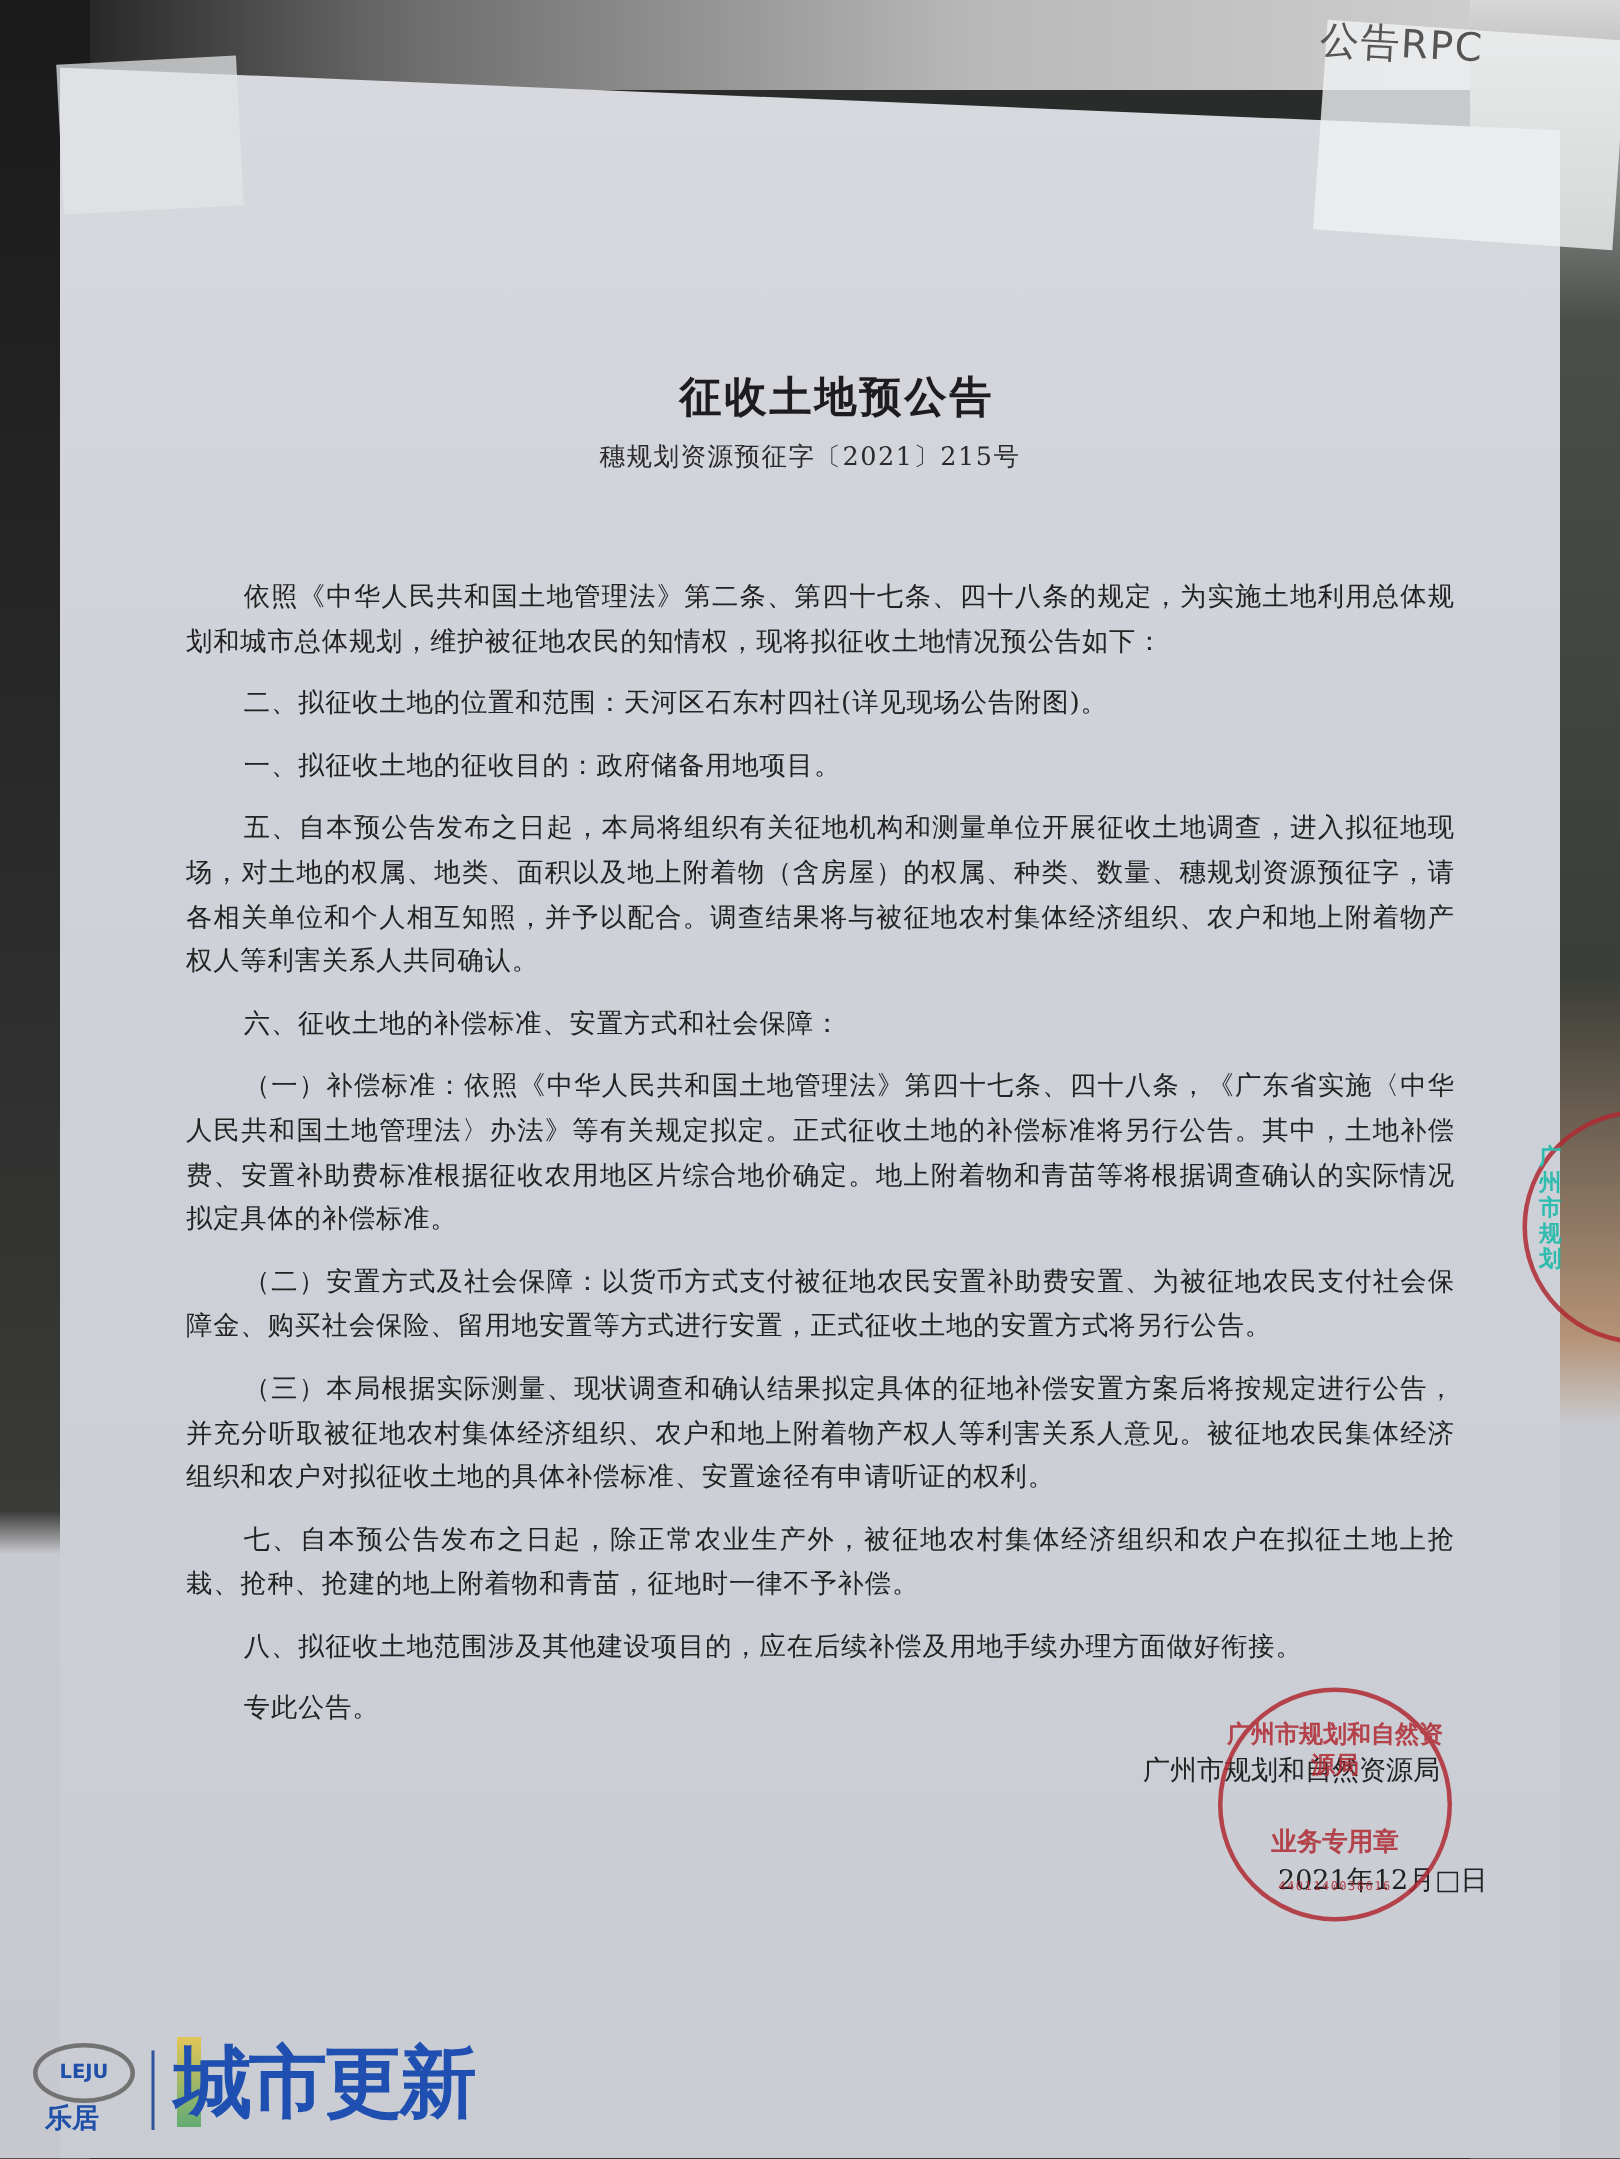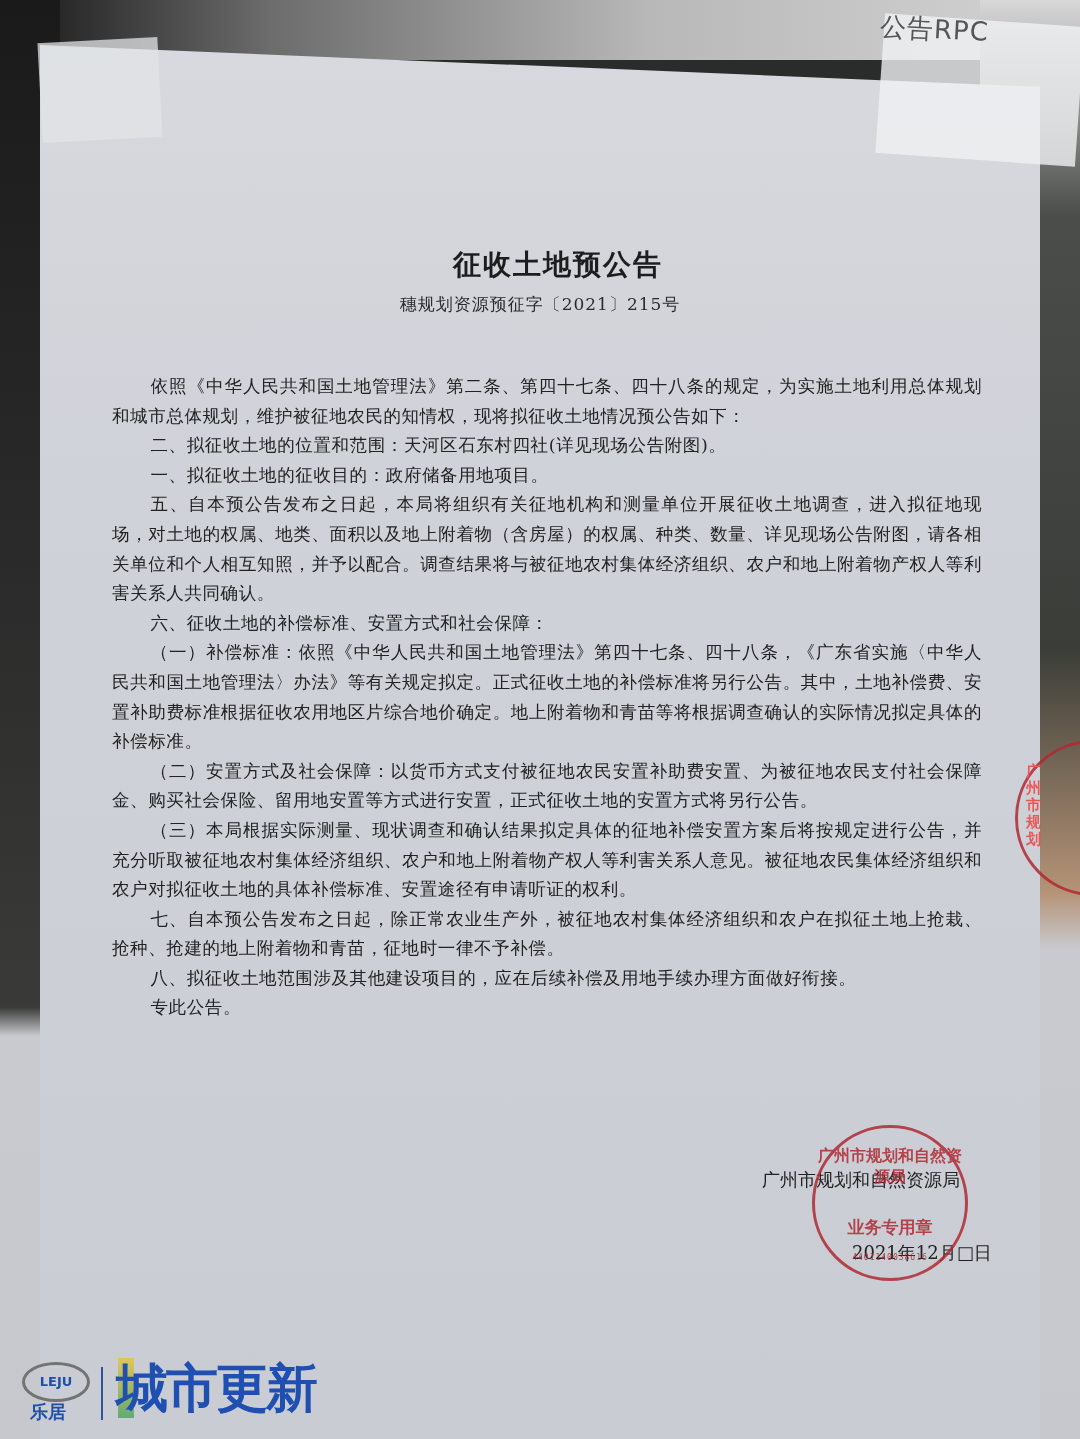--- a/index.html
+++ b/index.html
@@ -15,30 +15,30 @@
     .tape-tr { position:absolute; left:880px; top:20px; width:200px; height:140px; background: rgba(240,241,243,0.8); transform: rotate(4deg); }
     .paper {
       position:absolute; left:40px; top:45px; width:1000px; height:1394px;
       background: linear-gradient(180deg,#d7d9de 0%,#d0d2d9 30%,#cdd0d7 60%,#c9ccd3 100%);
       clip-path: polygon(0 0, 100% 3%, 100% 100%, 0 100%);
     }
     .handwriting { position:absolute; left:880px; top:12px; font-family:"DejaVu Sans", sans-serif; font-size:26px; color:#555; transform: rotate(3deg); letter-spacing:1px; }
     .title { position:absolute; left:18px; width:1080px; top:246px; text-align:center; font-size:28px; font-weight:bold; color:#1d1d1f; letter-spacing:2px; }
     .docnum { position:absolute; left:0; width:1080px; top:293px; text-align:center; font-size:17px; color:#2a2a2c; letter-spacing:1px; }
     .body-text { position:absolute; left:112px; top:372px; width:870px; font-size:17.5px; line-height:29.6px; color:#222; letter-spacing:0.6px; }
-    .body-text p { margin:0; text-indent:2.2em; text-align:justify; }
+    .body-text p { margin:12px; text-indent:2.2em; text-align:justify; }
     .sign { position:absolute; font-size:18px; color:#222; }
     .sign-org { left:762px; top:1168px; }
     .sign-date { left:852px; top:1210px;margin-top:31px; }
     .stamp { position:absolute; left:812px; top:1125px; width:150px; height:150px; border:3px solid #b02a33; border-radius:50%; opacity:0.85; }
     .stamp-top { position:absolute; left:0; top:18px; width:150px; text-align:center; font-family:"DejaVu Sans", sans-serif; font-size:16px; font-weight:bold; color:#b02a33; }
     .stamp-bottom { position:absolute; left:0; top:88px; width:150px; text-align:center; font-family:"DejaVu Sans", sans-serif; font-size:17px; font-weight:bold; color:#b02a33; }
     .stamp-code { position:absolute; left:0; top:125px; width:150px; text-align:center; font-family:"DejaVu Sans Mono", monospace; font-size:8px; color:#b02a33; letter-spacing:1px; }
     .stamp2 { position:absolute; left:1015px; top:740px; width:150px; height:150px; border:3px solid #b02a33; border-radius:50%; opacity:0.85; }
-    .stamp2-text { position:absolute; left:8px; top:20px; width:20px; font-family:"DejaVu Sans", sans-serif; font-size:15px; font-weight:bold; color:#ef4444; line-height:17px; }
+    .stamp2-text { position:absolute; left:8px; top:20px; width:20px; font-family:"DejaVu Sans", sans-serif; font-size:15px; font-weight:bold; color:#14b8a6; line-height:17px; }
     .footer { position:absolute; left:0; top:1340px; width:360px; height:99px; }
     .leju-oval { position:absolute; left:22px; top:22px; width:62px; height:34px; border:3px solid #737373; border-radius:50%; color:#1f4fa8; font-family:"DejaVu Sans", sans-serif; font-weight:bold; font-size:13px; text-align:center; line-height:34px; }
     .leju-cn { position:absolute; left:30px; top:60px; color:#1f4fa8; font-family:"DejaVu Sans", sans-serif; font-size:18px; font-weight:bold; }
     .divider { position:absolute; left:101px; top:27px; width:2px; height:53px; background:#31539c; }
     .brand { position:absolute; left:116px; top:14px; font-family:"DejaVu Sans", sans-serif; font-size:52px; font-weight:bold; color:#1f4fb0; letter-spacing:-2px; }
     .brand-accent { position:absolute; left:118px; top:18px; width:16px; height:60px; background:linear-gradient(180deg,#e8c33a,#4aa35c); opacity:0.8; }
   </style>
 </head>
 <body>
 
@@ -51,21 +51,21 @@
 <div class="tape-tr"></div>
 <div class="handwriting">公告RPC</div>
 
 <div class="title">征收土地预公告</div>
 <div class="docnum">穗规划资源预征字〔2021〕215号</div>
 
 <div class="body-text">
   <p>依照《中华人民共和国土地管理法》第二条、第四十七条、四十八条的规定，为实施土地利用总体规划和城市总体规划，维护被征地农民的知情权，现将拟征收土地情况预公告如下：</p>
   <p>二、拟征收土地的位置和范围：天河区石东村四社(详见现场公告附图)。</p>
   <p>一、拟征收土地的征收目的：政府储备用地项目。</p>
-  <p>五、自本预公告发布之日起，本局将组织有关征地机构和测量单位开展征收土地调查，进入拟征地现场，对土地的权属、地类、面积以及地上附着物（含房屋）的权属、种类、数量、详见现场公告附图，请各相关单位和个人相互知照，并予以配合。调查结果将与被征地农村集体经济组织、农户和地上附着物产权人等利害关系人共同确认。</p>
+  <p>五、自本预公告发布之日起，本局将组织有关征地机构和测量单位开展征收土地调查，进入拟征地现场，对土地的权属、地类、面积以及地上附着物（含房屋）的权属、种类、数量、穗规划资源预征字，请各相关单位和个人相互知照，并予以配合。调查结果将与被征地农村集体经济组织、农户和地上附着物产权人等利害关系人共同确认。</p>
   <p>六、征收土地的补偿标准、安置方式和社会保障：</p>
   <p>（一）补偿标准：依照《中华人民共和国土地管理法》第四十七条、四十八条，《广东省实施〈中华人民共和国土地管理法〉办法》等有关规定拟定。正式征收土地的补偿标准将另行公告。其中，土地补偿费、安置补助费标准根据征收农用地区片综合地价确定。地上附着物和青苗等将根据调查确认的实际情况拟定具体的补偿标准。</p>
   <p>（二）安置方式及社会保障：以货币方式支付被征地农民安置补助费安置、为被征地农民支付社会保障金、购买社会保险、留用地安置等方式进行安置，正式征收土地的安置方式将另行公告。</p>
   <p>（三）本局根据实际测量、现状调查和确认结果拟定具体的征地补偿安置方案后将按规定进行公告，并充分听取被征地农村集体经济组织、农户和地上附着物产权人等利害关系人意见。被征地农民集体经济组织和农户对拟征收土地的具体补偿标准、安置途径有申请听证的权利。</p>
   <p>七、自本预公告发布之日起，除正常农业生产外，被征地农村集体经济组织和农户在拟征土地上抢栽、抢种、抢建的地上附着物和青苗，征地时一律不予补偿。</p>
   <p>八、拟征收土地范围涉及其他建设项目的，应在后续补偿及用地手续办理方面做好衔接。</p>
   <p>专此公告。</p>
 </div>
 
 <div class="sign sign-org">广州市规划和自然资源局</div>

